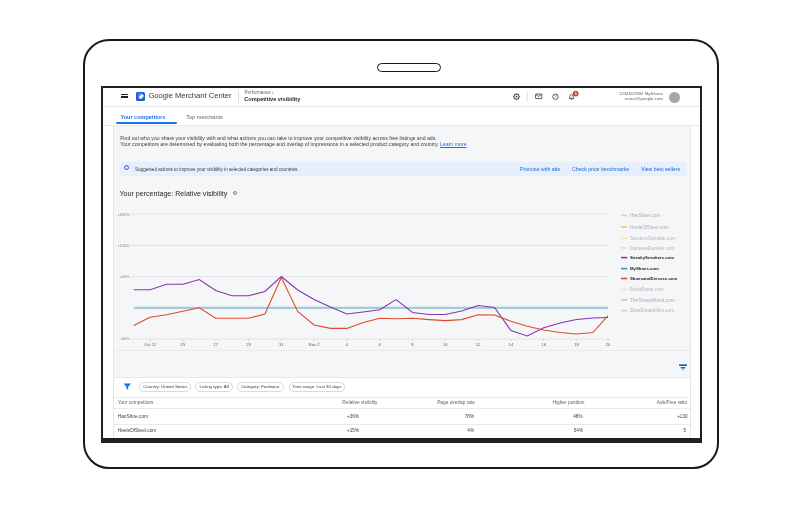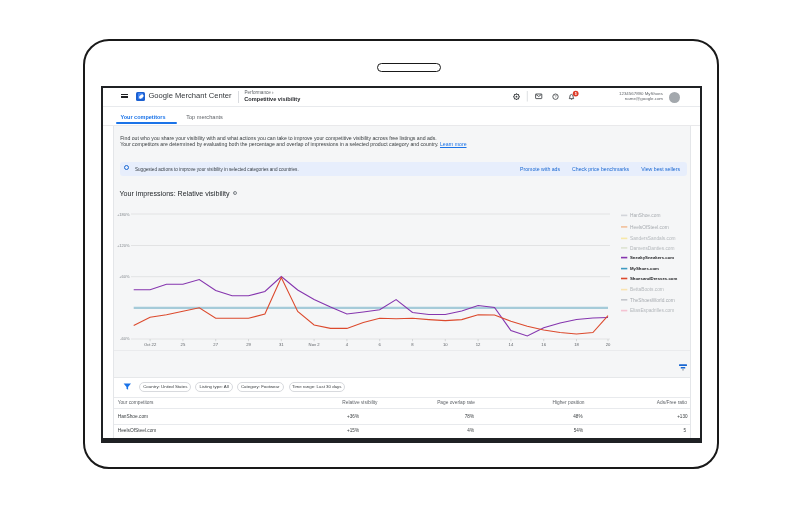--- a/index.html
+++ b/index.html
@@ -86,21 +86,21 @@
     Your competitors are determined by evaluating both the percentage and overlap of impressions in a selected product category and country. <span style="color:#1a73e8;text-decoration:underline;">Learn more</span>
   </div>
 
   <div class="abs" style="left:120px;top:162.2px;width:566.5px;height:14.2px;background:#e7eefc;border-radius:3px;"></div>
   <div class="abs" style="left:124.2px;top:164.9px;width:5.3px;height:5.3px;border:1px solid #1967d2;border-radius:50%;box-sizing:border-box;"></div>
   <div class="abs" style="left:135px;top:166.6px;font-size:4.6px;color:#394149;">Suggested actions to improve your visibility in selected categories and countries.</div>
   <div class="abs" style="left:380px;top:166.2px;width:300px;text-align:right;font-size:5.2px;color:#1967d2;">
     <span>Promote with ads</span><span style="margin-left:12px;">Check price benchmarks</span><span style="margin-left:12px;">View best sellers</span>
   </div>
 
-  <div class="abs" style="left:119.5px;top:189.5px;font-size:7.1px;color:#24282c;">Your impressions: Relative visibility</div>
+  <div class="abs" style="left:119.5px;top:189.5px;font-size:7.1px;color:#24282c;">Your percentage: Relative visibility</div>
   <div class="abs" style="left:232.5px;top:190.6px;width:4.4px;height:4.4px;border:0.8px solid #80868b;border-radius:50%;box-sizing:border-box;font-size:3.4px;color:#80868b;text-align:center;line-height:3.2px;">i</div>
 
   <svg class="abs" style="left:0;top:0;" width="800" height="508" viewBox="0 0 800 508">
 
     <g stroke="#e2e3e4" stroke-width="1">
       <line x1="131" y1="214" x2="610" y2="214"></line>
       <line x1="131" y1="245.5" x2="610" y2="245.5"></line>
       <line x1="131" y1="276.7" x2="610" y2="276.7"></line>
       <line x1="131" y1="339" x2="610" y2="339"></line>
     </g>

